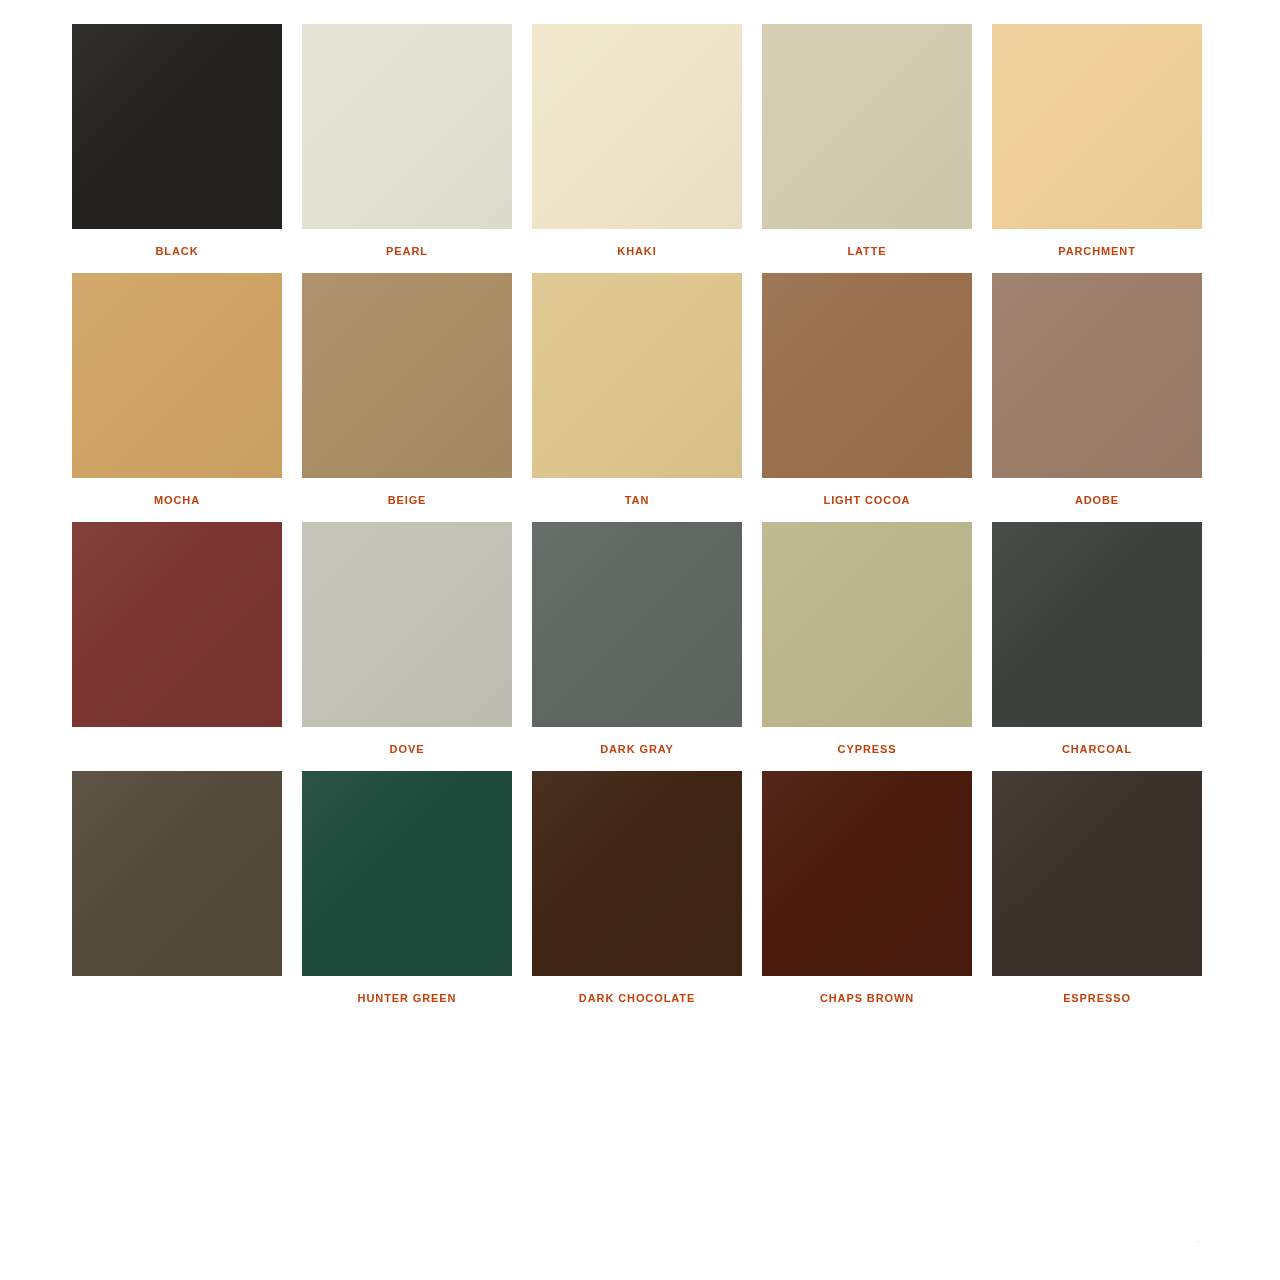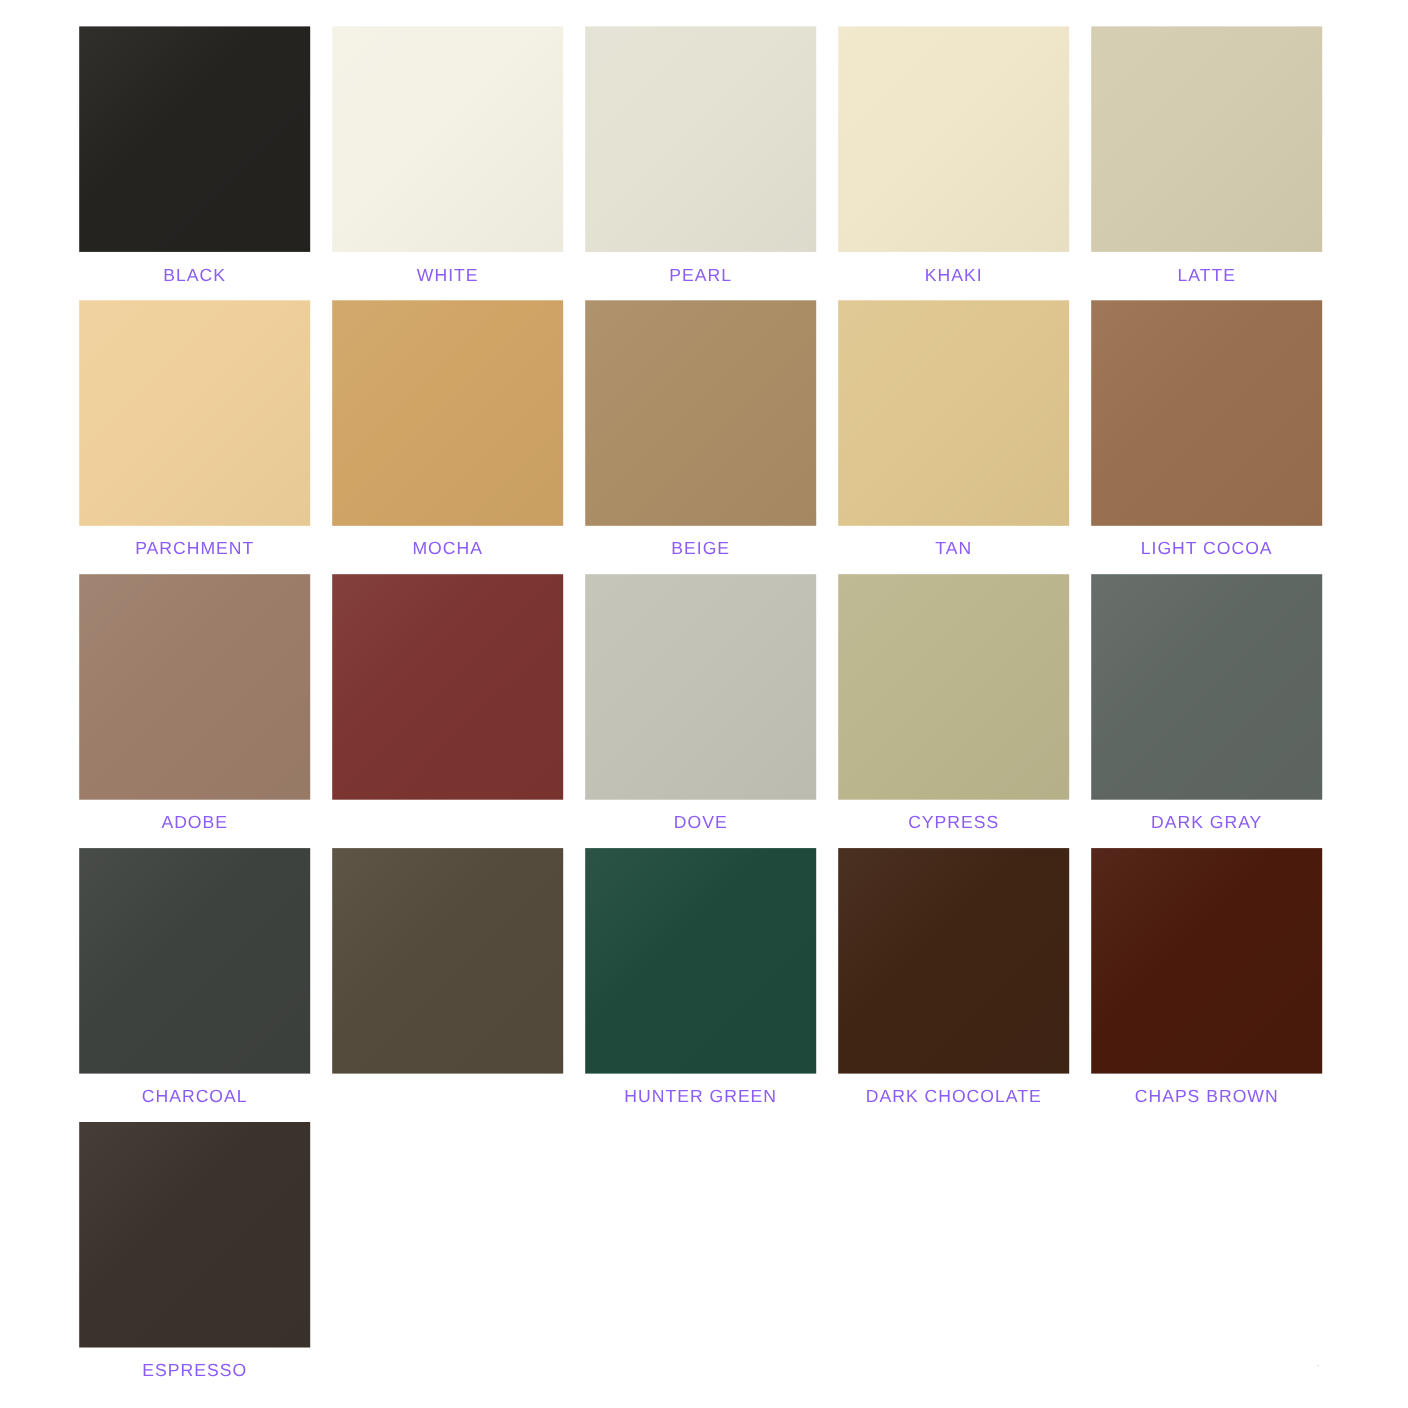--- a/index.html
+++ b/index.html
@@ -52,26 +52,27 @@
     background:
       linear-gradient(135deg, rgba(255,255,255,0.055) 0%, rgba(255,255,255,0.0) 42%, rgba(0,0,0,0.035) 100%);
     pointer-events: none;
   }
 
   .swatch-label {
     flex: 1 1 auto;
     display: flex;
     align-items: center;
     justify-content: center;
-    font-size: 16px;
+    font-size: 11px;
     letter-spacing: 0.9px;
-    color: #8b5cf6;
+    color: #c2410c;
     text-transform: uppercase;
     white-space: nowrap;
     font-family: "Liberation Sans", sans-serif;
+    font-weight: bold;
   }
 
   .swatch-cell.empty .swatch-chip,
   .swatch-cell.empty .swatch-label {
     visibility: hidden;
   }
 
   .corner-mark {
     position: absolute;
     right: 78px;
@@ -84,24 +85,20 @@
   }
 </style>
 </head>
 <body style="background: rgb(255, 255, 255);">
 
 <div id="palette-sheet">
   <div class="swatch-grid">
       <div class="swatch-cell">
         <div class="swatch-chip" title="BLACK" style="background-color: rgb(37, 35, 32);"></div>
         <div class="swatch-label">BLACK</div>
-      </div>
-      <div class="swatch-cell">
-        <div class="swatch-chip" title="WHITE" style="background-color: rgb(244, 242, 229);"></div>
-        <div class="swatch-label">WHITE</div>
       </div>
       <div class="swatch-cell">
         <div class="swatch-chip" title="PEARL" style="background-color: rgb(227, 226, 211);"></div>
         <div class="swatch-label">PEARL</div>
       </div>
       <div class="swatch-cell">
         <div class="swatch-chip" title="KHAKI" style="background-color: rgb(240, 231, 202);"></div>
         <div class="swatch-label">KHAKI</div>
       </div>
       <div class="swatch-cell">
@@ -133,26 +130,26 @@
         <div class="swatch-label">ADOBE</div>
       </div>
       <div class="swatch-cell">
         <div class="swatch-chip" title="BURGUNDY" style="background-color: rgb(124, 53, 48);"></div>
       </div>
       <div class="swatch-cell">
         <div class="swatch-chip" title="DOVE" style="background-color: rgb(194, 194, 182);"></div>
         <div class="swatch-label">DOVE</div>
       </div>
       <div class="swatch-cell">
+        <div class="swatch-chip" title="DARK GRAY" style="background-color: rgb(95, 103, 99);"></div>
+        <div class="swatch-label">DARK GRAY</div>
+      </div>
+      <div class="swatch-cell">
         <div class="swatch-chip" title="CYPRESS" style="background-color: rgb(188, 182, 142);"></div>
         <div class="swatch-label">CYPRESS</div>
-      </div>
-      <div class="swatch-cell">
-        <div class="swatch-chip" title="DARK GRAY" style="background-color: rgb(95, 103, 99);"></div>
-        <div class="swatch-label">DARK GRAY</div>
       </div>
       <div class="swatch-cell">
         <div class="swatch-chip" title="CHARCOAL" style="background-color: rgb(62, 66, 63);"></div>
         <div class="swatch-label">CHARCOAL</div>
       </div>
       <div class="swatch-cell">
         <div class="swatch-chip" title="BLACK FOX" style="background-color: rgb(85, 75, 60);"></div>
       </div>
       <div class="swatch-cell">
         <div class="swatch-chip" title="HUNTER GREEN" style="background-color: rgb(31, 74, 59);"></div>

